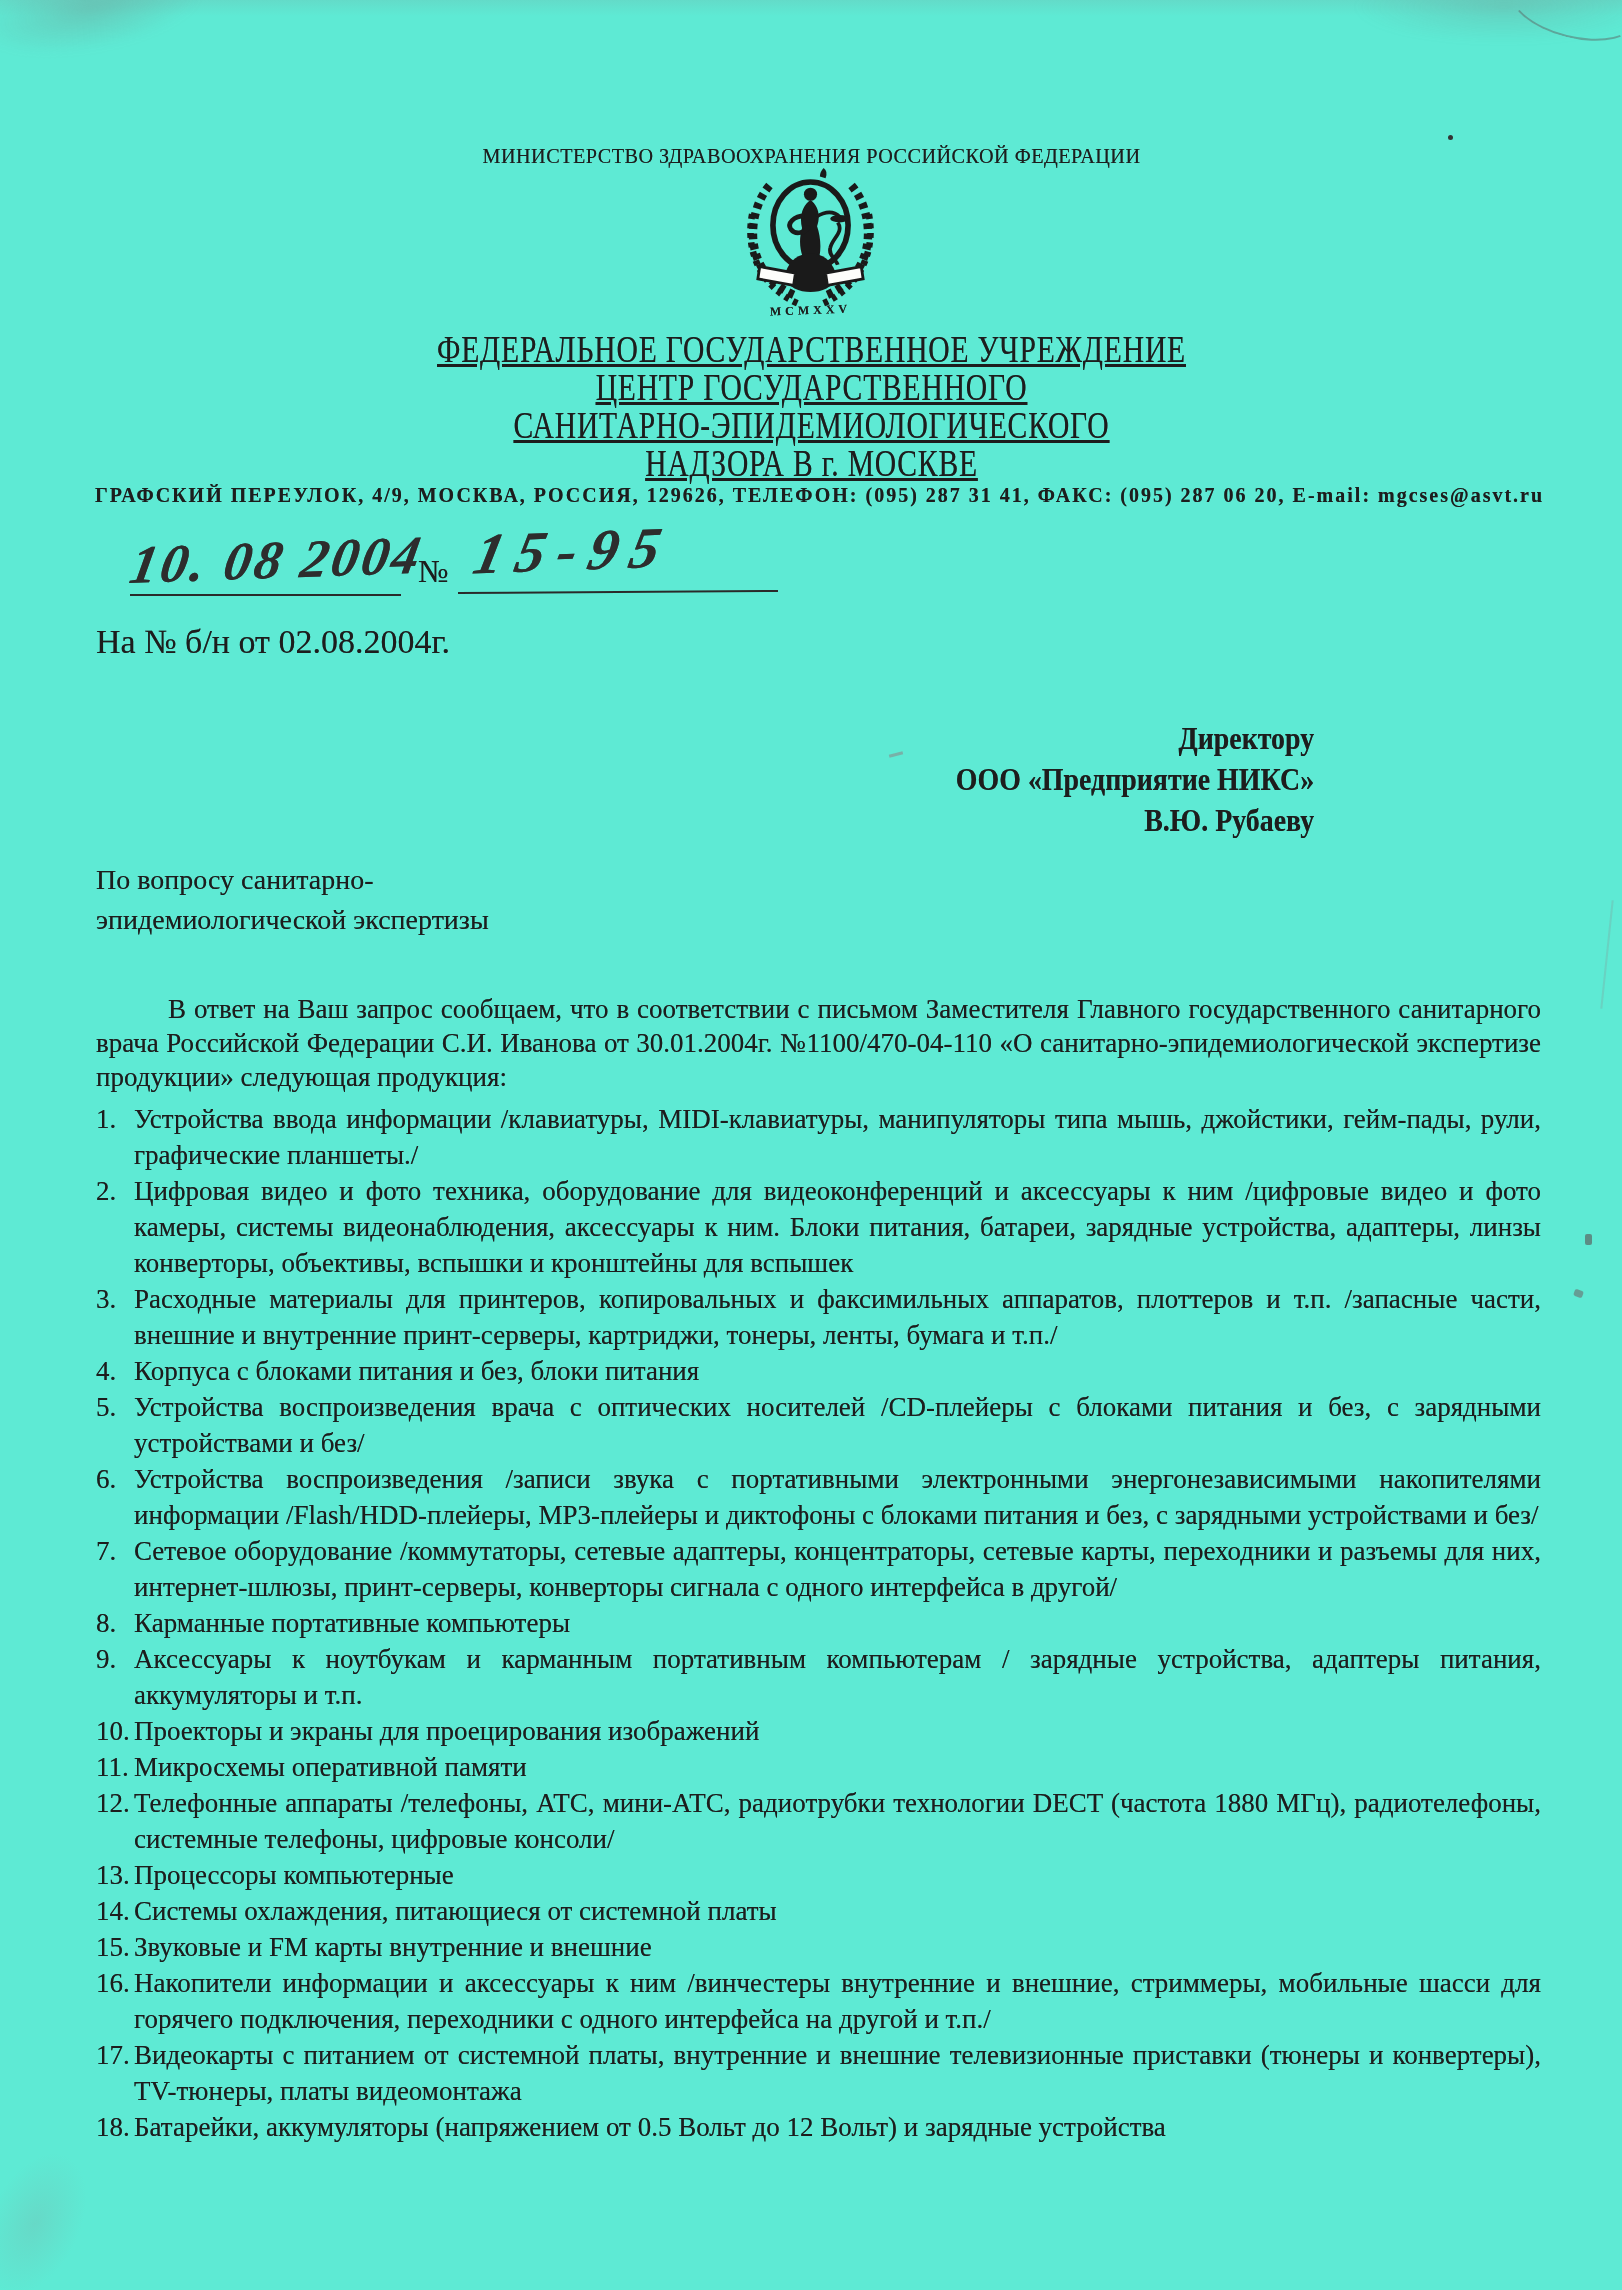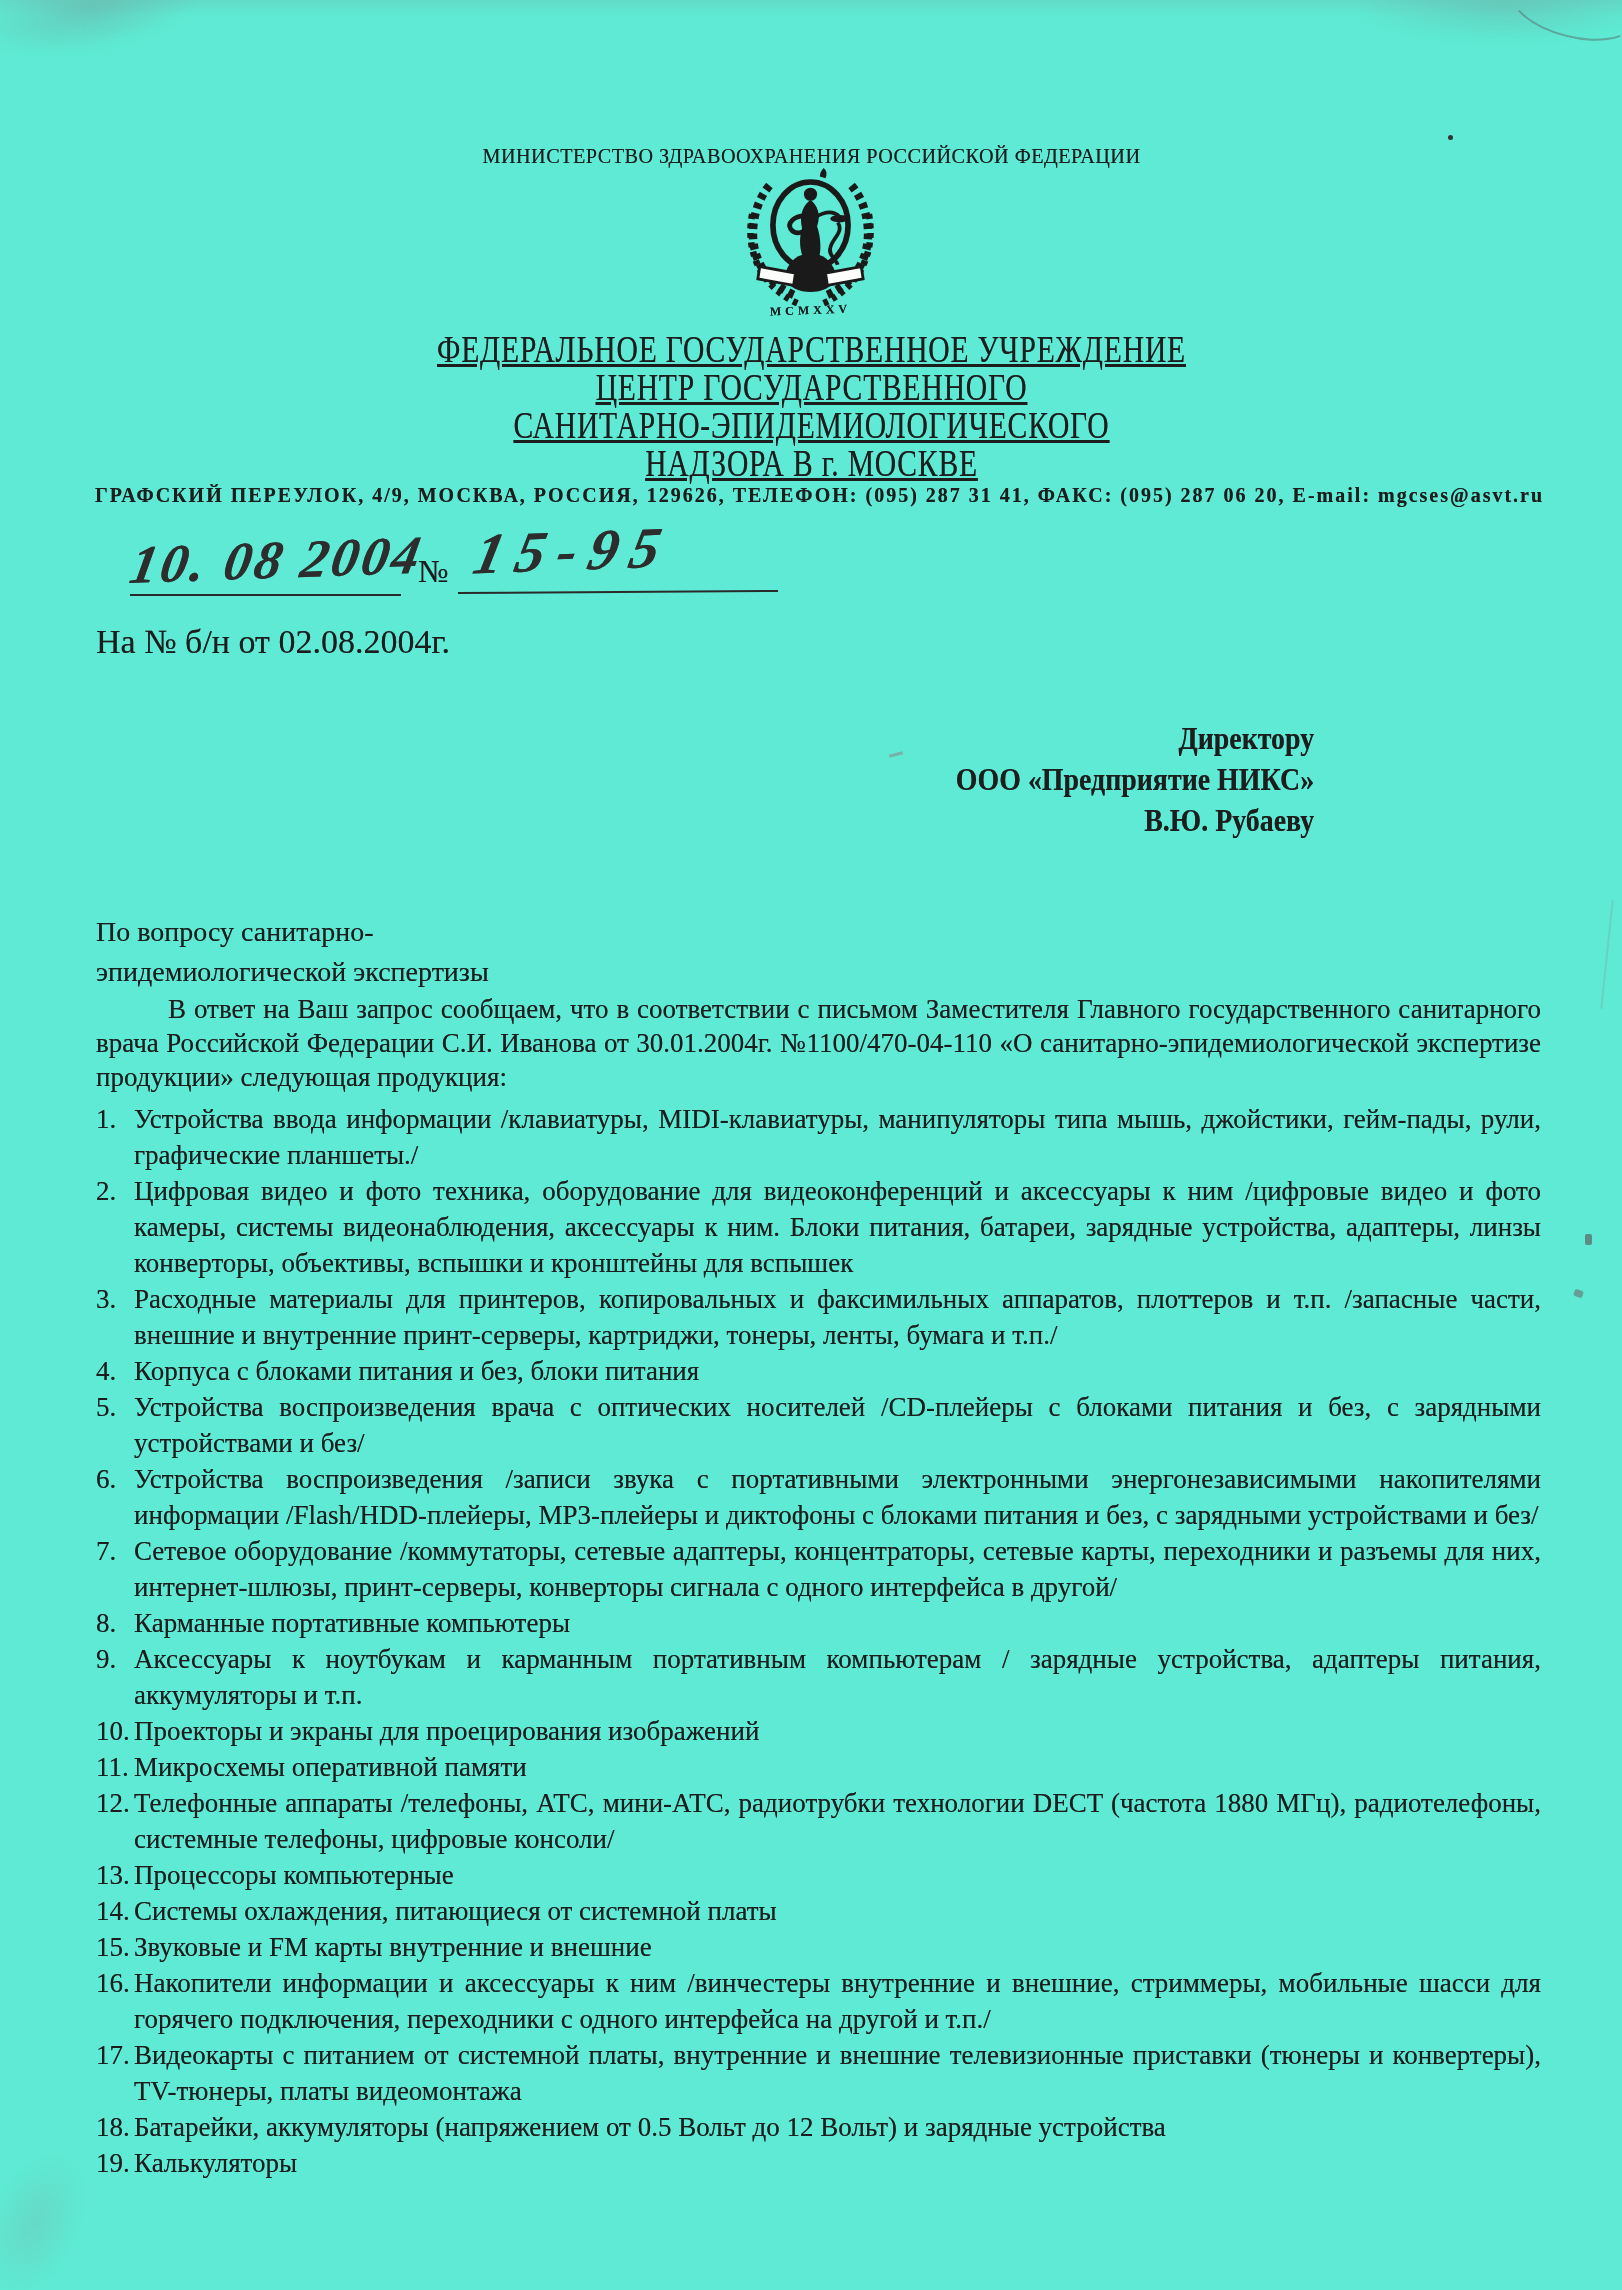--- a/index.html
+++ b/index.html
@@ -63,21 +63,21 @@
   .reply-line{position:absolute;left:96px;top:623px;font-size:34px;}
 
   
   .addressee{
     position:absolute;right:309px;top:718px;
     text-align:right;font-weight:bold;font-size:31px;line-height:41px;
   }
   .addressee .addr-line{white-space:nowrap;transform:scaleX(.9);transform-origin:100% 50%;}
 
   
-  .subject{position:absolute;left:96px;top:912px;font-size:28px;line-height:40px;}
+  .subject{position:absolute;left:96px;top:860px;font-size:28px;line-height:40px;}
 
   
   .content{position:absolute;left:96px;top:992px;width:1445px;font-size:27px;}
   .intro{margin:0;text-align:justify;text-indent:72px;line-height:34px;}
   .product-list{margin-top:7px;}
   .item{display:flex;line-height:36px;}
   .item .num{flex:0 0 38px;}
   .item .txt{flex:1;text-align:justify;}
 
   
@@ -262,21 +262,17 @@
   <div class="item">
     <span class="num">17.</span>
     <span class="txt">Видеокарты с питанием от системной платы, внутренние и внешние телевизионные приставки (тюнеры и конвертеры), TV-тюнеры, платы видеомонтажа</span>
   </div>
 
   <div class="item">
     <span class="num">18.</span>
     <span class="txt">Батарейки, аккумуляторы (напряжением от 0.5 Вольт до 12 Вольт) и зарядные устройства</span>
   </div>
 
-  <div class="item">
-    <span class="num">19.</span>
-    <span class="txt">Калькуляторы</span>
-  </div>
 </div>
   </div>
 
 </div>
 
 
 </body></html>

